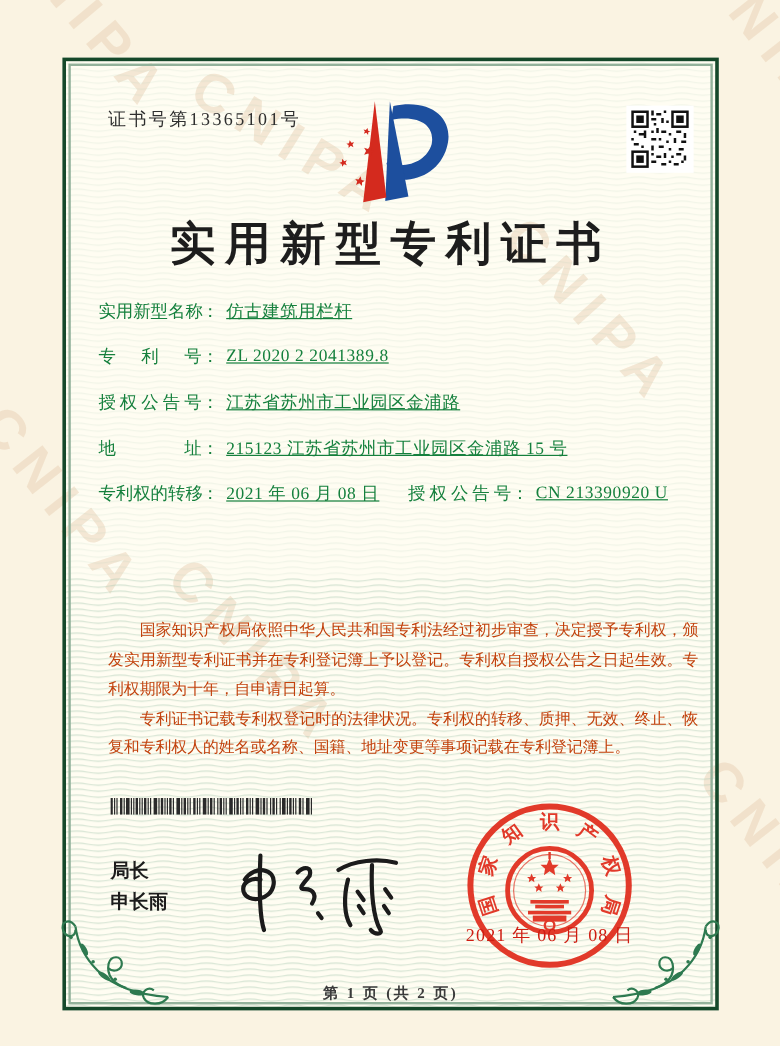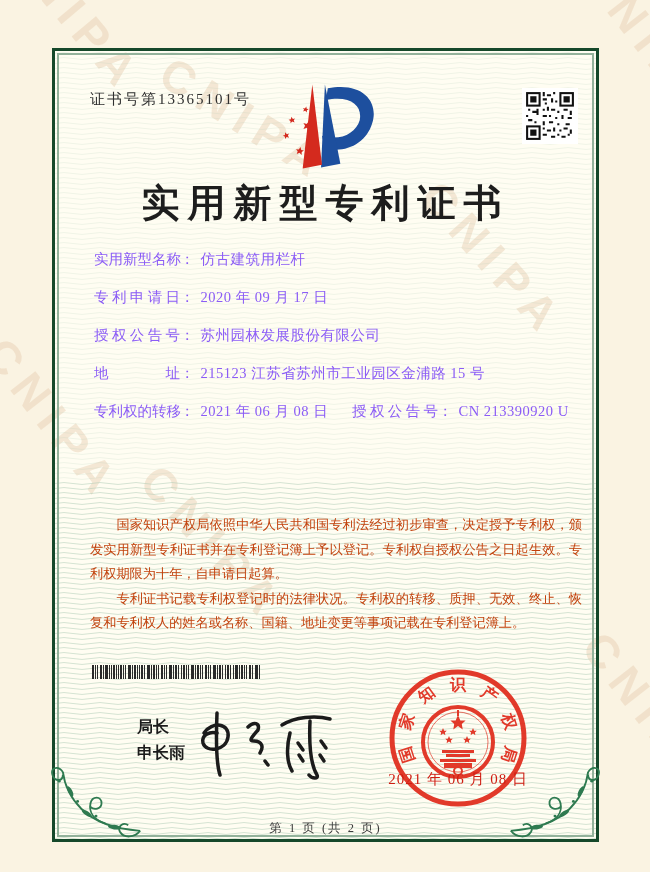--- a/index.html
+++ b/index.html
@@ -31,44 +31,44 @@
   .content > *{position:absolute;}
 
   .cert-no{left:38px;top:42px;font-size:15px;letter-spacing:2px;color:#2f2f2f;}
 
   .logo{left:212px;top:34px;}
   .qr{left:470px;top:40px;background:#fff;padding:2px;}
 
   .title{left:0;top:130px;width:100%;text-align:center;
     font-size:38px;font-weight:bold;letter-spacing:8px;color:#1d1d1d;}
 
-  .fields{left:42px;top:192px;width:490px;font-size:14.5px;color:#8b5cf6;}
+  .fields{left:30px;top:192px;width:490px;font-size:14.5px;color:#15803d;}
   .frow{height:38px;display:flex;align-items:center;white-space:nowrap;}
   .flab-t{display:inline-block;width:86px;text-align:justify;text-align-last:justify;}
   .fcolon{display:inline-block;margin-right:6px;}
-  .fval{letter-spacing:0.5px;}
+  .fval{letter-spacing:0.5px;text-decoration:underline;}
   .pair1{width:258px;display:flex;align-items:center;}
   .pair2{display:flex;align-items:center;}
 
   .paras{left:38px;top:465px;width:492px;font-size:13.2px;line-height:24.5px;
     color:#c2410c;text-align:justify;}
   .paras p{margin:0;text-indent:2em;}
 
   .barcode{left:40px;top:617px;}
 
   .signer{left:40px;top:666px;font-family:"Liberation Sans","DejaVu Sans",sans-serif;
-    font-size:16px;font-weight:bold;line-height:26px;color:#1c1c1c;margin-left:45px;}
+    font-size:16px;font-weight:bold;line-height:26px;color:#1c1c1c;}
   .signature{left:138px;top:655px;}
 
   .seal{left:336px;top:620px;}
   .seal-date{left:306px;top:722px;width:200px;text-align:center;
     font-size:15px;color:#cf1d12;letter-spacing:1px;z-index:4;}
 
   .footer{left:0;top:772px;width:100%;text-align:center;font-size:12.5px;
-    letter-spacing:2px;color:#3b3b3b;}
+    letter-spacing:2px;color:#3b3b3b;font-weight:bold;}
 
   .orn{pointer-events:none;}
   .orn-left{left:-2px;top:712px;transform:scaleX(-1);}
   .orn-right{left:457px;top:712px;}
 </style>
 </head>
 <body>
 
 <div class="page">
 
@@ -134,26 +134,26 @@
     </svg>
 
     <div class="title">实用新型专利证书</div>
 
     <div class="fields">
       <div class="frow">
         <span class="flab"><span class="flab-t">实用新型名称</span><span class="fcolon">：</span></span>
         <span class="fval">仿古建筑用栏杆</span>
       </div>
       <div class="frow">
-        <span class="flab"><span class="flab-t">专利申请日</span><span class="fcolon">：</span></span>
-        <span class="fval">2020 年 09 月 17 日</span>
+        <span class="flab"><span class="flab-t">专利号</span><span class="fcolon">：</span></span>
+        <span class="fval">ZL 2020 2 2041389.8</span>
       </div>
       <div class="frow">
         <span class="flab"><span class="flab-t">授权公告号</span><span class="fcolon">：</span></span>
-        <span class="fval">苏州园林发展股份有限公司</span>
+        <span class="fval">江苏省苏州市工业园区金浦路</span>
       </div>
       <div class="frow">
         <span class="flab"><span class="flab-t">地址</span><span class="fcolon">：</span></span>
         <span class="fval">215123 江苏省苏州市工业园区金浦路 15 号</span>
       </div>
       <div class="frow">
         <span class="pair1">
           <span class="flab"><span class="flab-t">专利权的转移</span><span class="fcolon">：</span></span>
           <span class="fval">2021 年 06 月 08 日</span>
         </span>

